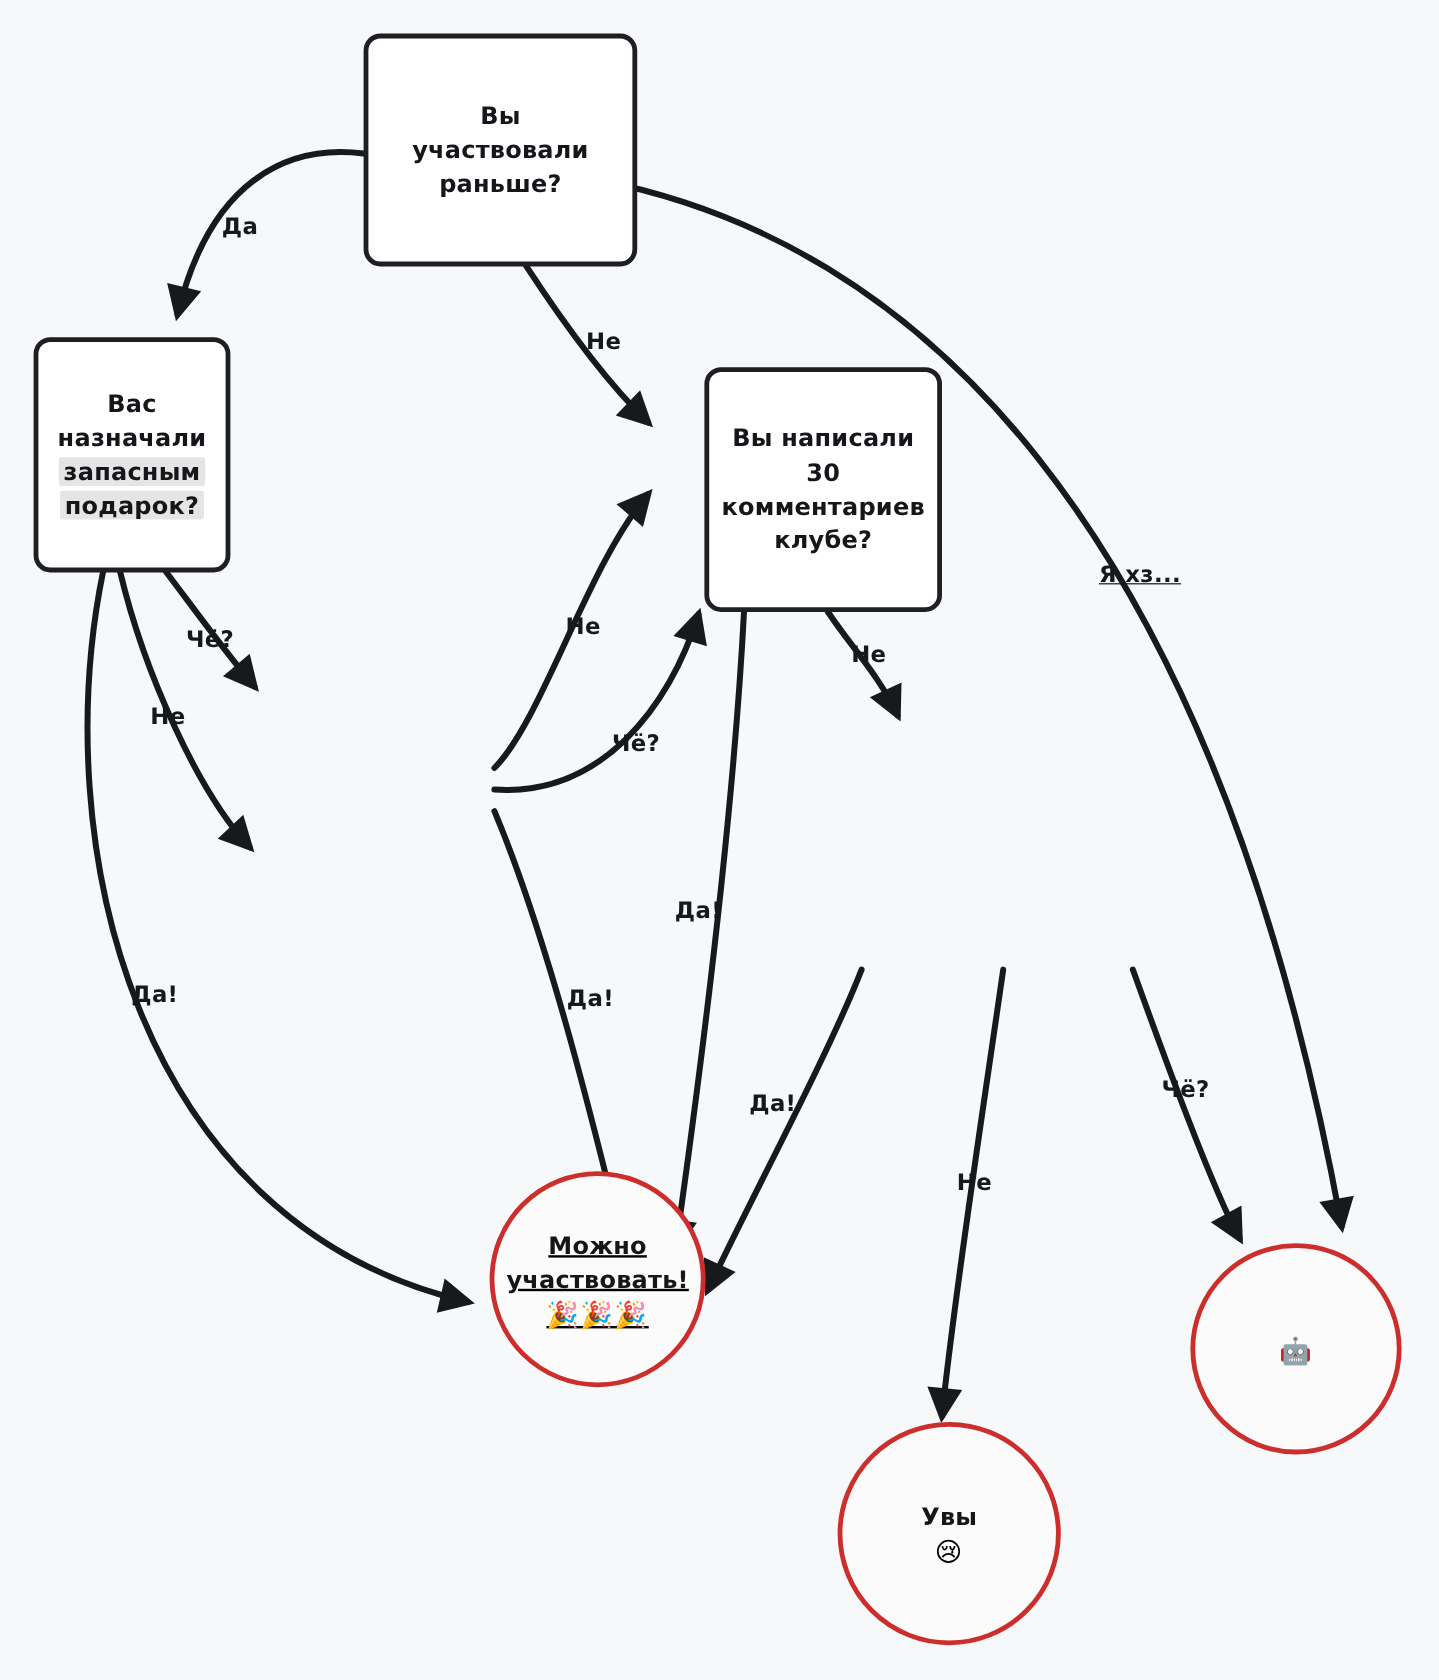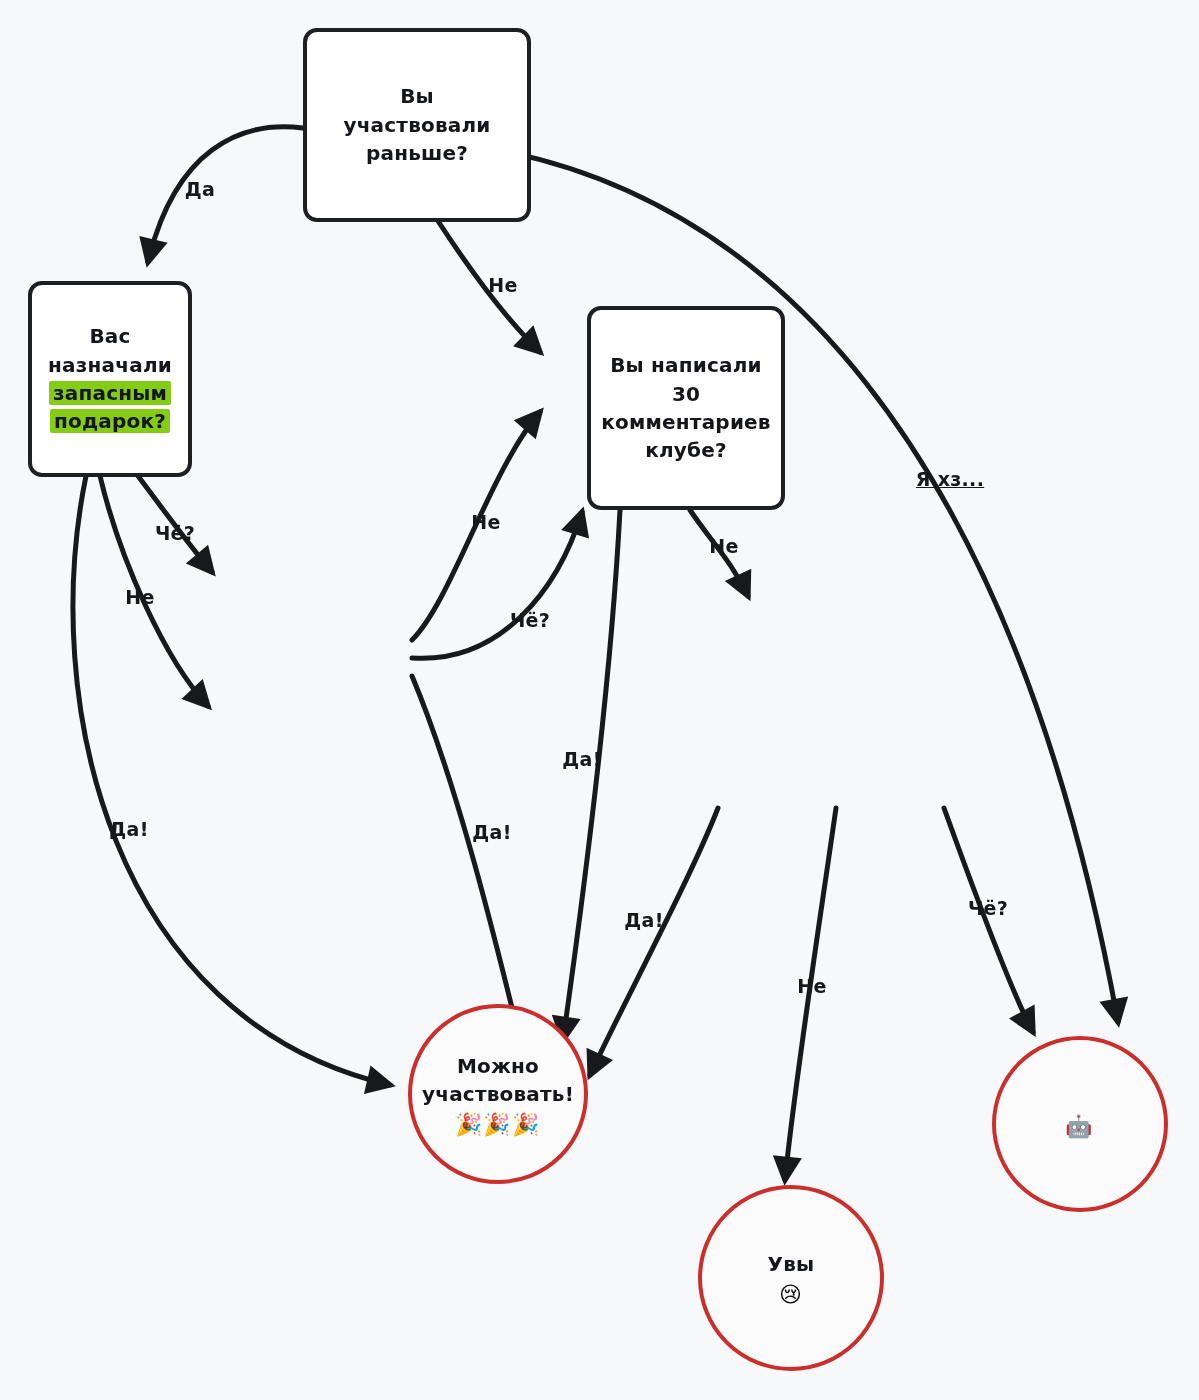--- a/index.html
+++ b/index.html
@@ -57,21 +57,21 @@
     line-height: 1.42;
     color: #141619;
     letter-spacing: 0.2px;
     padding: 0 8px;
     white-space: pre-line;
   }
   .node-text.small {
     font-size: 19px;
   }
   .hl {
-    background: #84cc16;
+    background: #e5e5e5;
     padding: 0 4px;
     border-radius: 2px;
     box-decoration-break: clone;
     -webkit-box-decoration-break: clone;
   }
   .emoji-row {
     font-size: 22px;
     line-height: 1;
     margin-top: 6px;
     letter-spacing: 1px;
@@ -139,21 +139,21 @@
   <div class="node-box" style="left:28px; top:281px; width:164px; height:196px;">
     <div class="node-text">Вас<br>назначали<br><span class="hl">запасным</span><br><span class="hl">подарок?</span></div>
   </div>
 
   <div class="node-box" style="left:551px; top:306px; width:198px; height:204px;margin-left:36px;">
     <div class="node-text">Вы написали<br>30<br>комментариев<br>клубе?</div>
   </div>
 
 
 
-  <div class="node-circle" style="left:408px; top:1004px; width:180px; height:180px;">
+  <div class="node-circle" style="left:408px; top:976px; width:180px; height:180px;text-decoration:underline;">
     <div class="node-text">Можно<br>участвовать!</div>
     <div class="emoji-row">🎉🎉🎉</div>
   </div>
 
   <div class="node-circle" style="left:698px; top:1185px; width:186px; height:186px;">
     <div class="node-text">Увы</div>
     <div class="emoji-row">😢</div>
   </div>
 
   <div class="node-circle" style="left:992px; top:1036px; width:176px; height:176px;">

